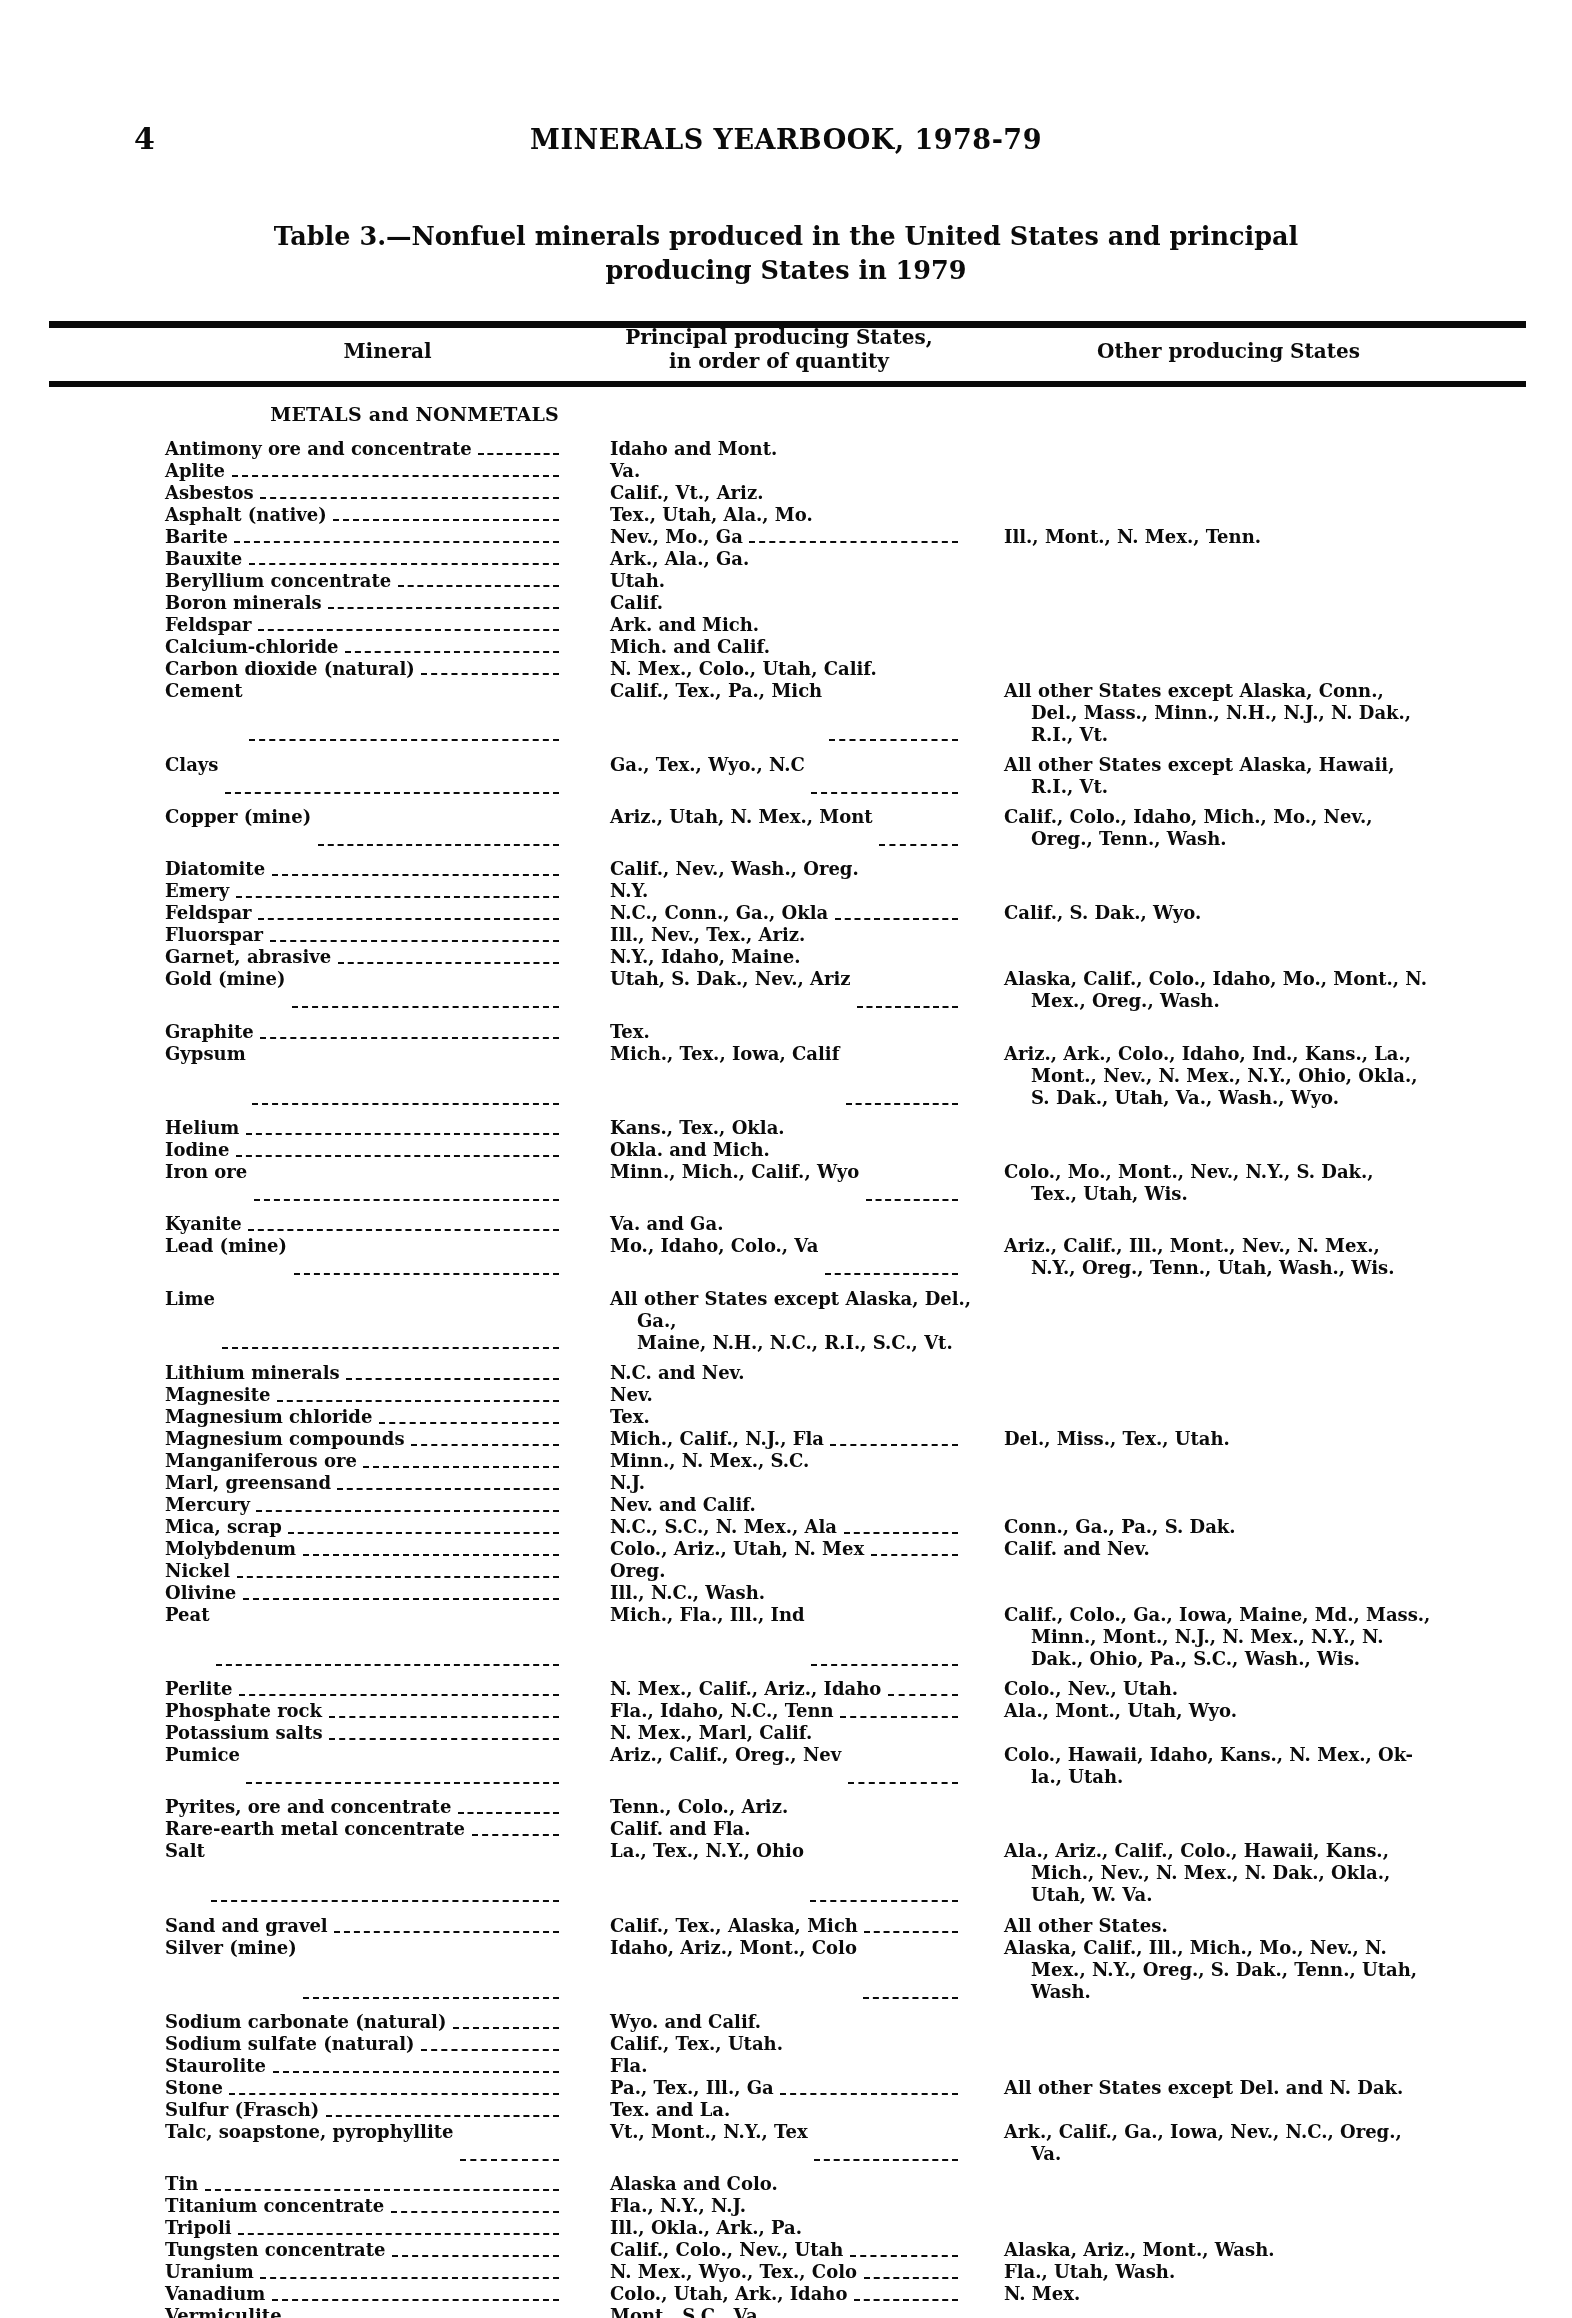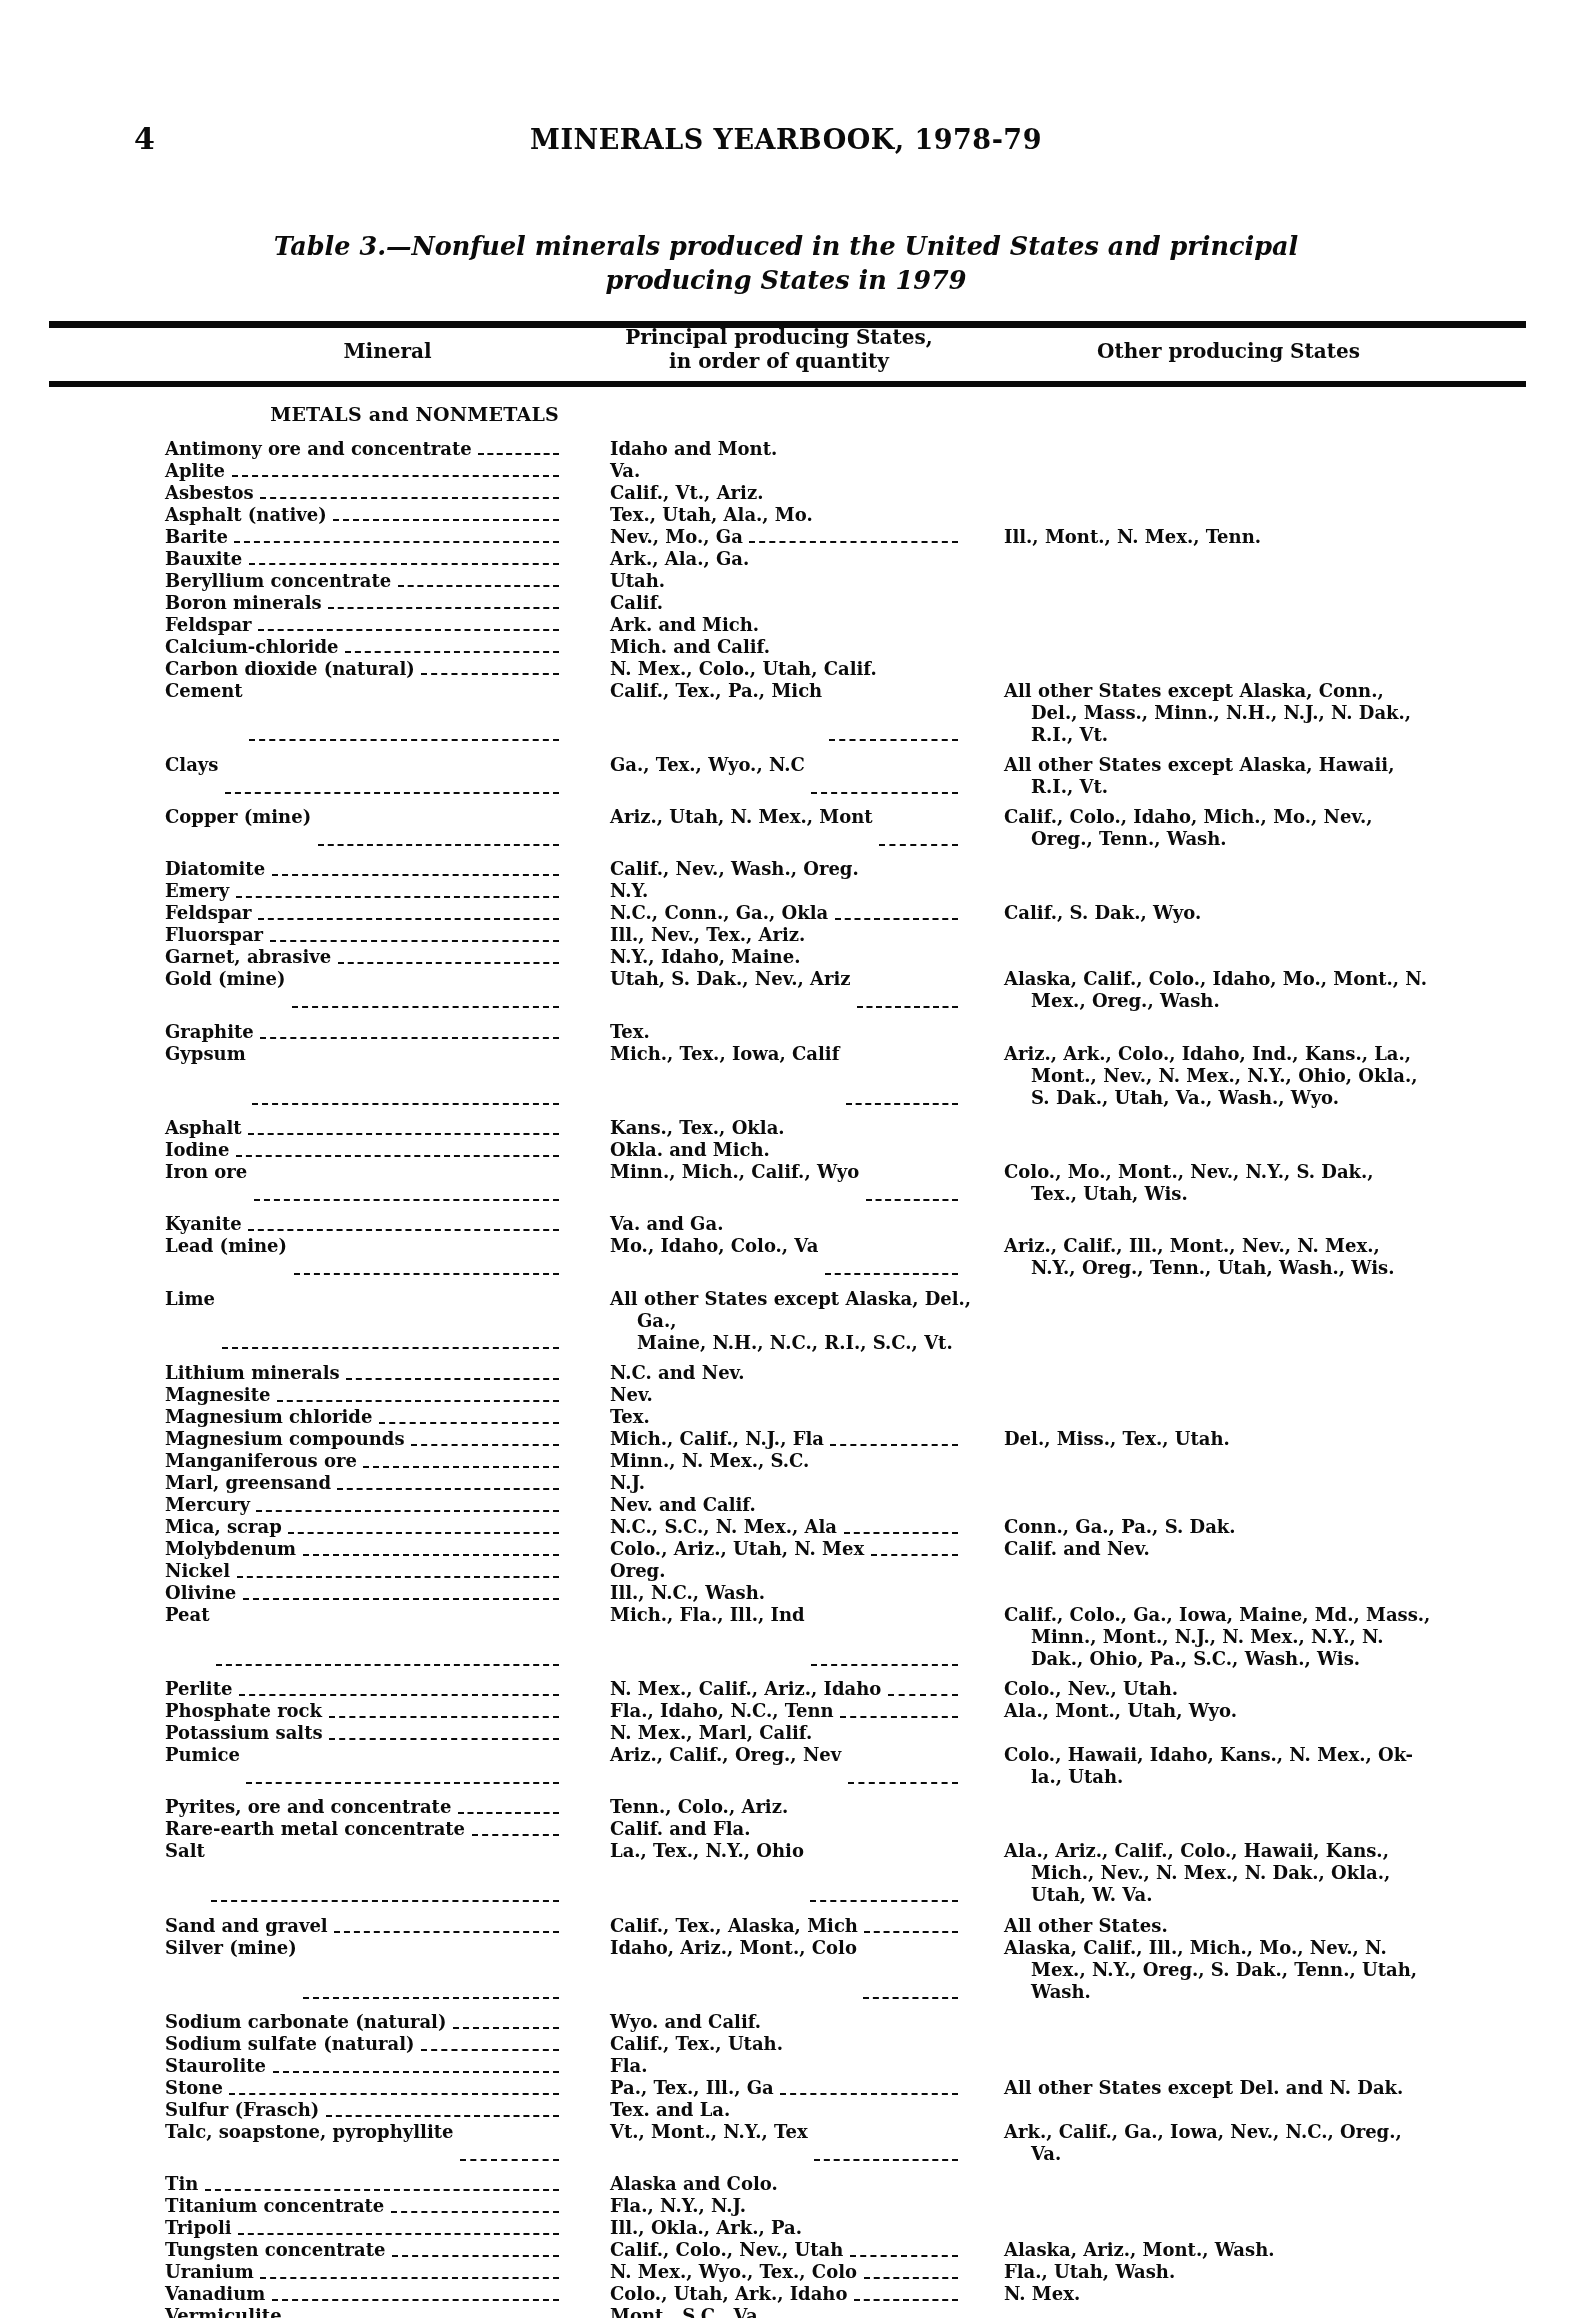--- a/index.html
+++ b/index.html
@@ -31,25 +31,24 @@
     top: 125px;
     text-align: center;
     font-size: 27px;
     line-height: 29px;
     letter-spacing: 0.5px;
   }
   .caption {
     position: absolute;
     left: 0;
     right: 0;
-    top: 229px;
+    top: 219px;
     text-align: center;
     font-size: 25.5px;
     line-height: 34px;
-    font-style: italic;
   }
   .rule {
     position: absolute;
     background: #0a0a0a;
   }
   .rule-top    { left: 49px; width: 1477px; top: 321px;  height: 7.4px; }
   .rule-mid    { left: 49px; width: 1477px; top: 381px;  height: 6px; }
 
   .heads {
     position: absolute;
@@ -401,21 +400,21 @@
       <span class="txt">Mich., Tex., Iowa, Calif</span>
       <span class="lead"></span>
     </div>
     <div class="c3">Ariz., Ark., Colo., Idaho, Ind., Kans., La.,
 Mont., Nev., N. Mex., N.Y., Ohio, Okla.,
 S. Dak., Utah, Va., Wash., Wyo.</div>
   </div>
 
   <div class="row gap">
     <div class="c1">
-      <span class="txt">Asphalt</span>
+      <span class="txt">Helium</span>
       <span class="lead"></span>
     </div>
     <div class="c2">
       <span class="txt">Kans., Tex., Okla.</span>
 
     </div>
     <div class="c3"></div>
   </div>
 
   <div class="row">

